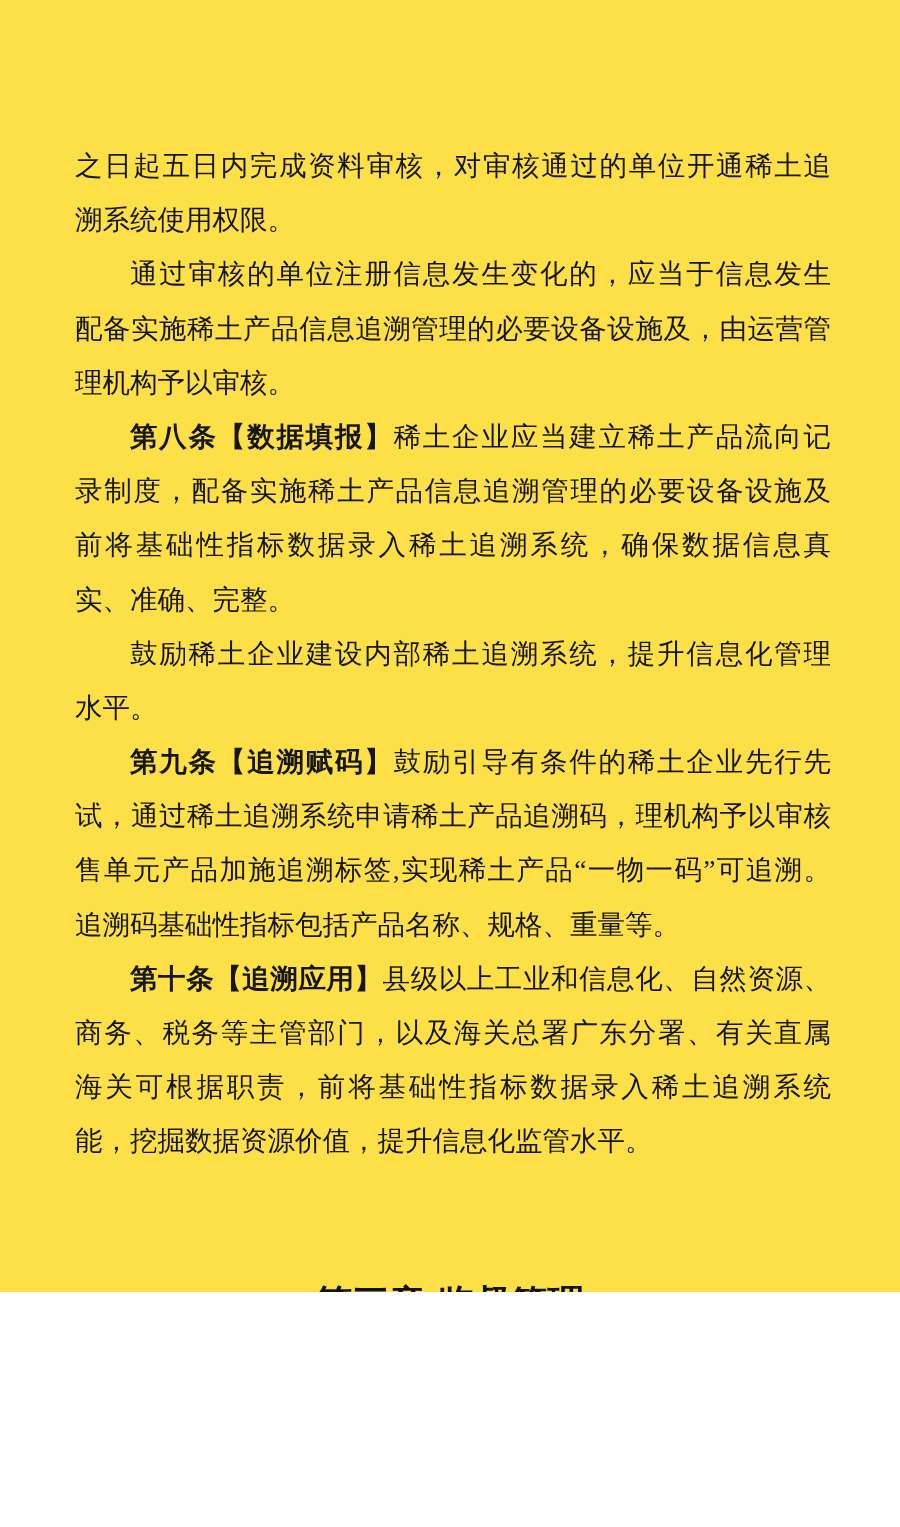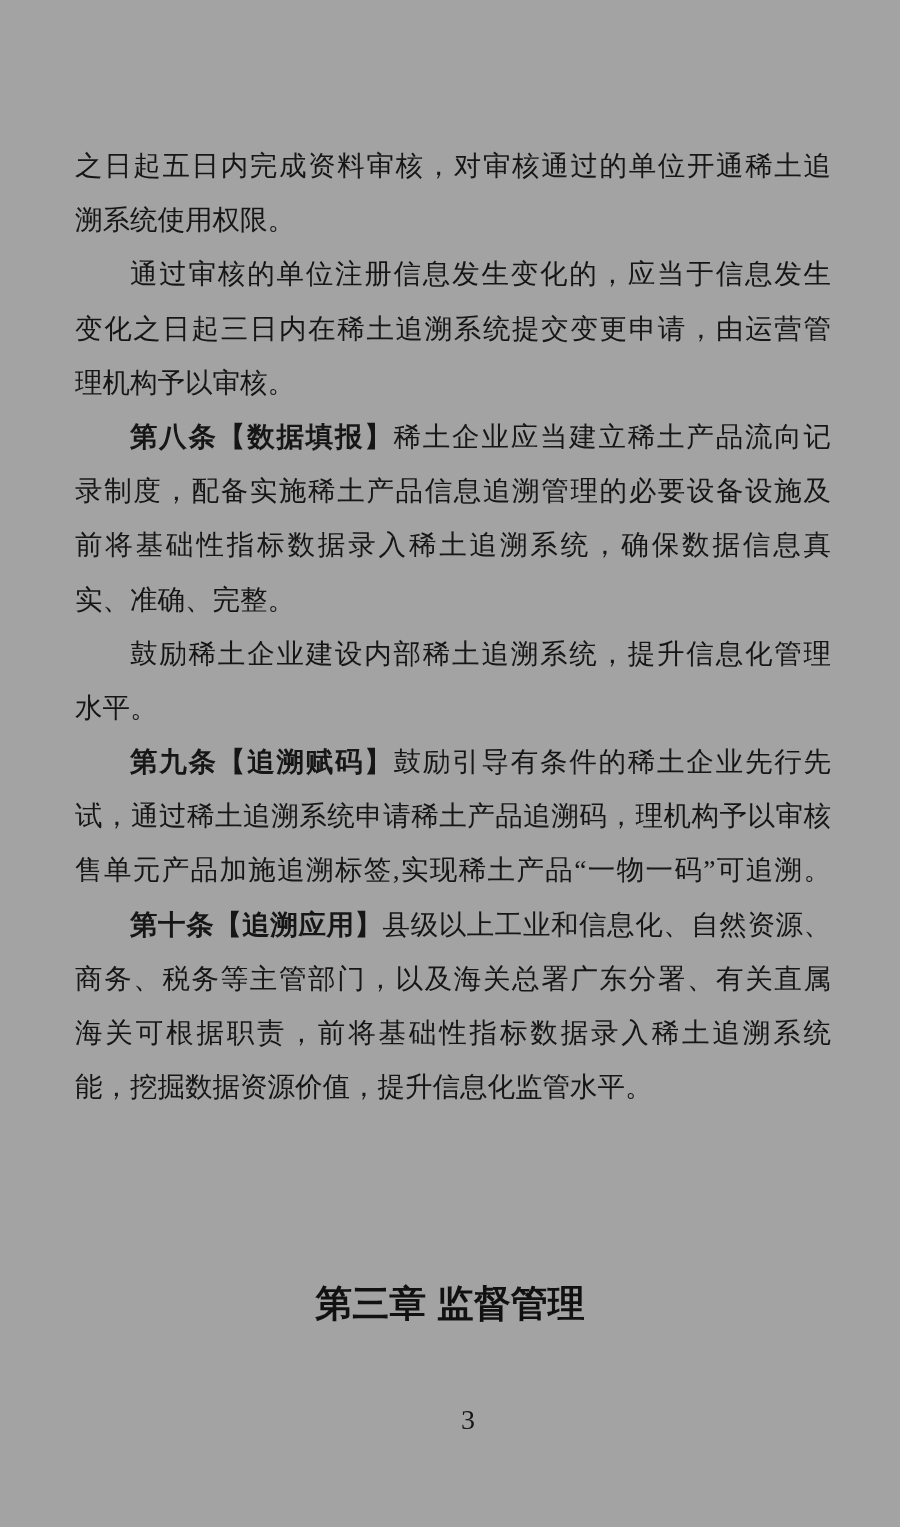--- a/index.html
+++ b/index.html
@@ -3,22 +3,22 @@
 <meta charset="utf-8">
 <style>
   html, body {
     margin: 0;
     padding: 0;
     background: #ffffff;
   }
   .page {
     position: relative;
     width: 900px;
-    height: 1527px;
-    background: #a3a3a3;
+    height: 1292px;
+    background: #fde047;
     overflow: hidden;
     font-family: "Liberation Serif", "DejaVu Serif", serif;
     color: #161616;
   }
   .body-text {
     position: absolute;
     left: 75px;
     top: 139px;
     width: 756px;
   }
@@ -67,31 +67,32 @@
   }
 </style>
 </head>
 <body>
 
 <div class="page">
   <main class="body-text">
       <div class="line fill">之日起五日内完成资料审核，对审核通过的单位开通稀土追</div>
       <div class="line">溯系统使用权限。</div>
       <div class="line fill indent">通过审核的单位注册信息发生变化的，应当于信息发生</div>
-      <div class="line fill">变化之日起三日内在稀土追溯系统提交变更申请，由运营管</div>
+      <div class="line fill">配备实施稀土产品信息追溯管理的必要设备设施及，由运营管</div>
       <div class="line">理机构予以审核。</div>
       <div class="line fill indent"><b>第八条【数据填报】</b>稀土企业应当建立稀土产品流向记</div>
       <div class="line fill">录制度，配备实施稀土产品信息追溯管理的必要设备设施及</div>
       <div class="line fill">前将基础性指标数据录入稀土追溯系统，确保数据信息真</div>
       <div class="line">实、准确、完整。</div>
       <div class="line fill indent">鼓励稀土企业建设内部稀土追溯系统，提升信息化管理</div>
       <div class="line">水平。</div>
       <div class="line fill indent"><b>第九条【追溯赋码】</b>鼓励引导有条件的稀土企业先行先</div>
       <div class="line fill">试，通过稀土追溯系统申请稀土产品追溯码，理机构予以审核</div>
       <div class="line fill">售单元产品加施追溯标签,实现稀土产品“一物一码”可追溯。</div>
+      <div class="line">追溯码基础性指标包括产品名称、规格、重量等。</div>
       <div class="line fill indent"><b>第十条【追溯应用】</b>县级以上工业和信息化、自然资源、</div>
       <div class="line fill">商务、税务等主管部门，以及海关总署广东分署、有关直属</div>
       <div class="line fill">海关可根据职责，前将基础性指标数据录入稀土追溯系统</div>
       <div class="line">能，挖掘数据资源价值，提升信息化监管水平。</div>
     </main>
   <h2 class="chapter">第三章 监督管理</h2>
   <div class="pageno">3</div>
 </div>
 
 </body></html>

